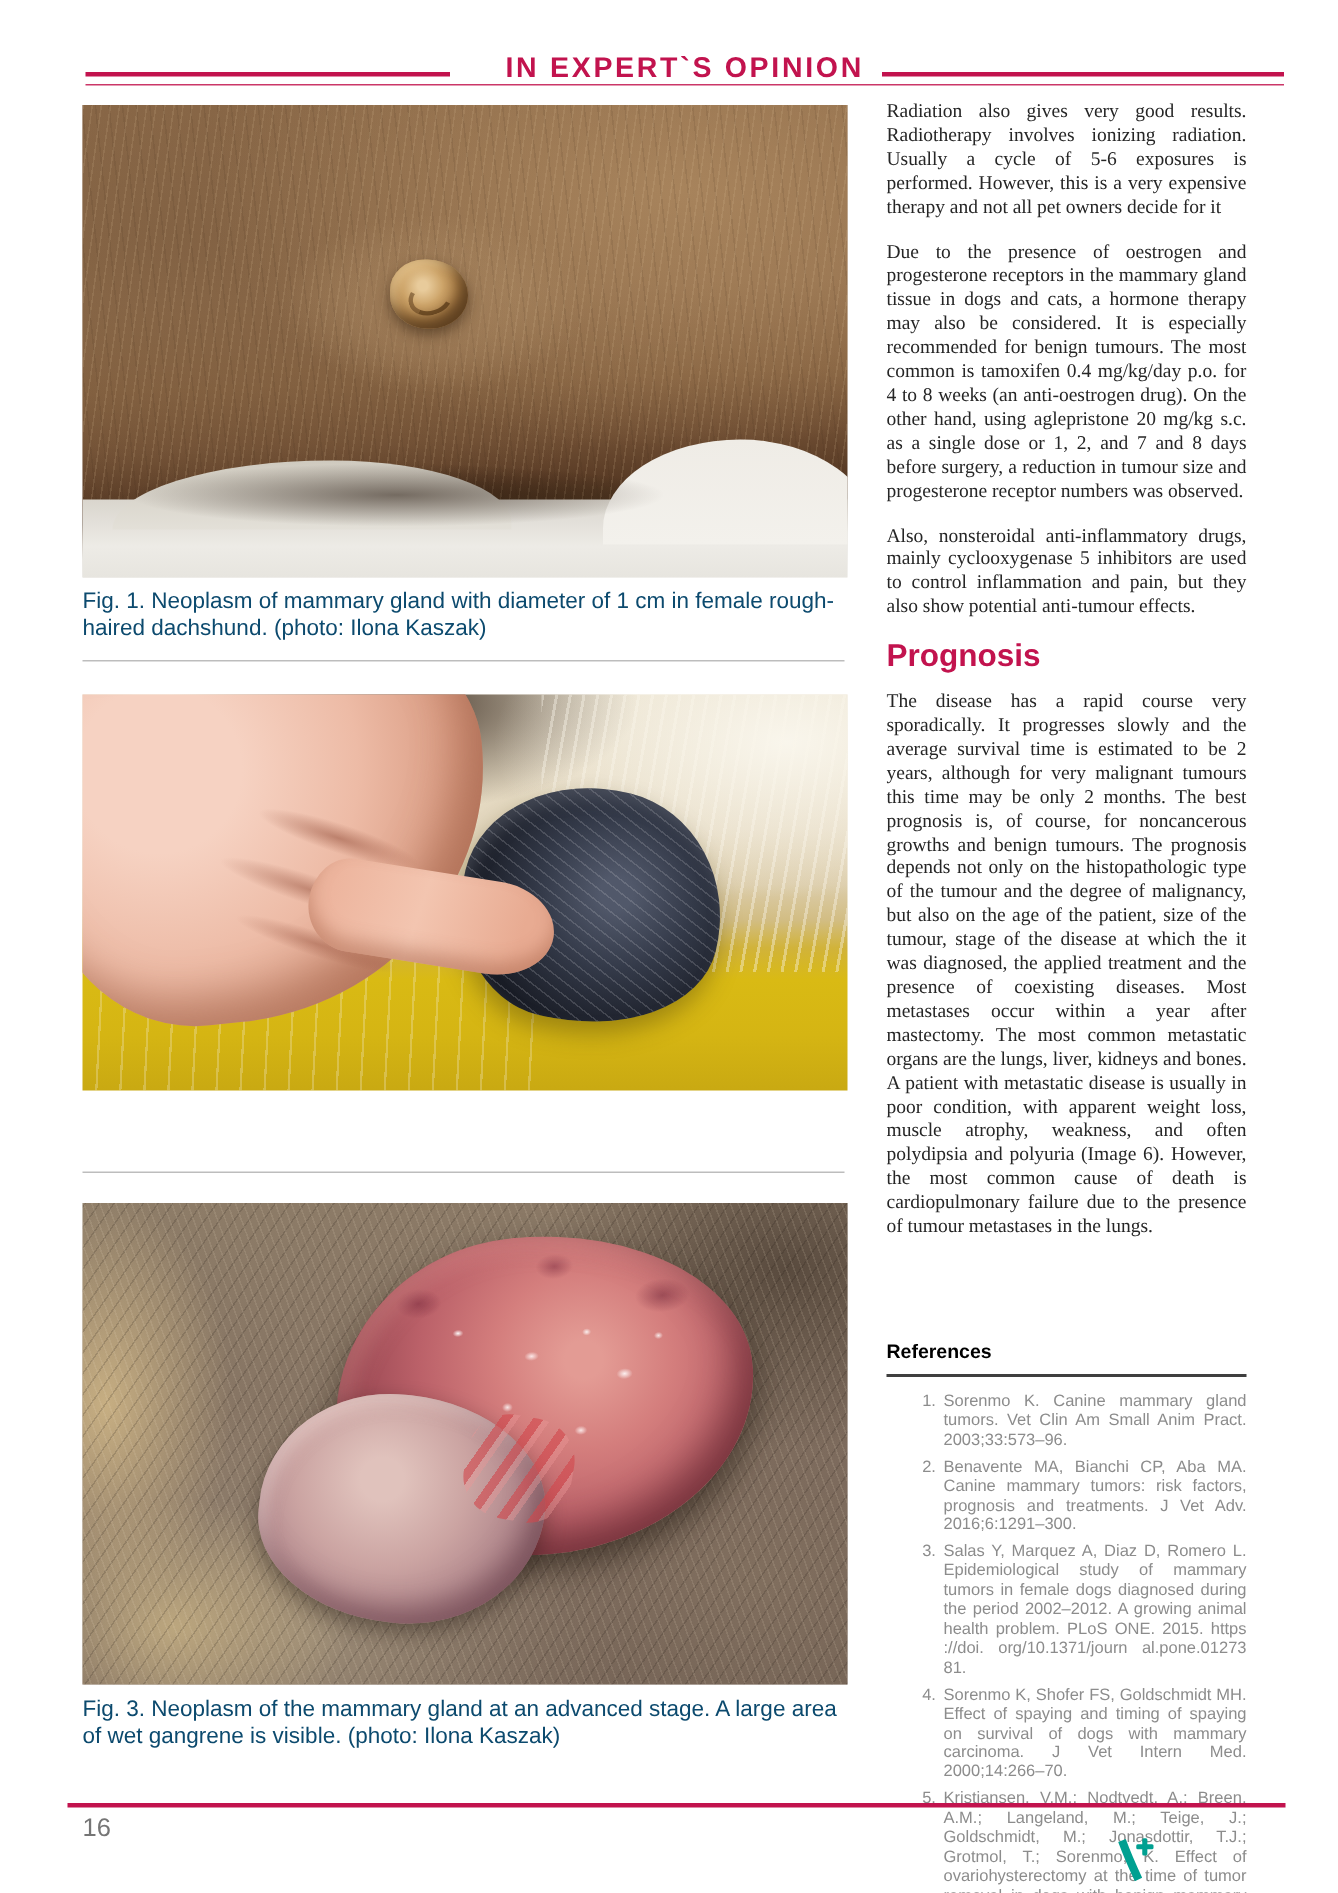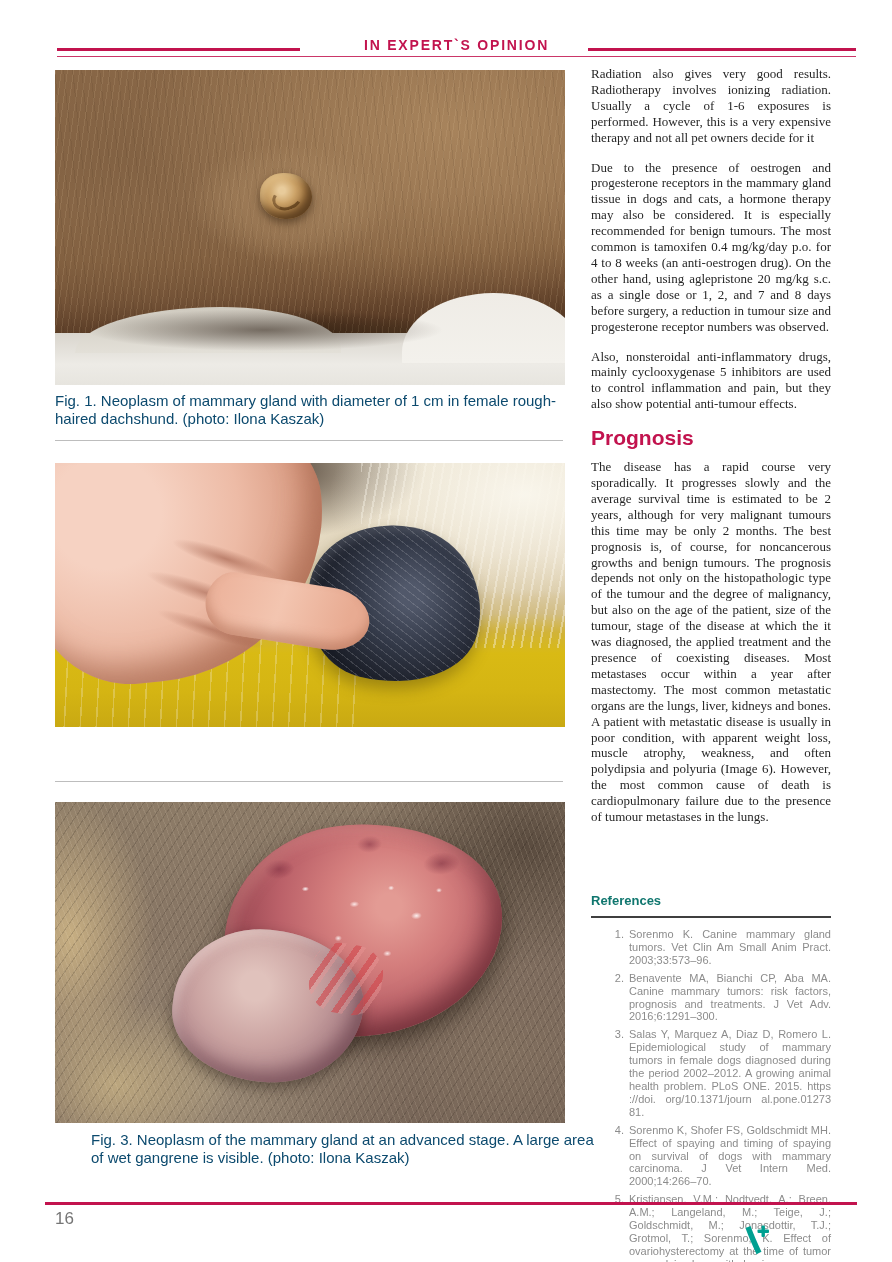--- a/index.html
+++ b/index.html
@@ -1,21 +1,21 @@
 <!DOCTYPE html>
 <html><head>
 <meta charset="utf-8">
 <style>
   html,body{margin:0;padding:0;background:#ffffff;}
   .page{position:relative;width:892px;height:1262px;background:#ffffff;overflow:hidden;
         font-family:"Liberation Sans",sans-serif;}
 
   
   .header-title{position:absolute;left:57px;top:36px;width:799px;margin:0;text-align:center;
-    font-size:14px;font-weight:700;letter-spacing:1.8px;color:#C2134E;line-height:19px;}
+    font-size:19px;font-weight:700;letter-spacing:1.8px;color:#C2134E;line-height:19px;}
   .rule-seg{position:absolute;top:48px;height:2.6px;background:#C2134E;}
   .rule-seg.left{left:57px;width:243px;}
   .rule-seg.right{left:588px;width:268px;}
   .rule-thin{position:absolute;left:57px;top:55.5px;width:799px;height:1.2px;background:#C2134E;opacity:.85;}
 
   
   .photo{position:absolute;left:55px;width:510px;margin:0;overflow:hidden;}
   .caption{position:absolute;left:55px;width:510px;font-size:15px;line-height:17.5px;color:#0c4a6e;}
   .divider{position:absolute;left:55px;width:508px;height:1px;background:#BDBDBD;}
 
@@ -100,32 +100,32 @@
     radial-gradient(6px 4px at 15% 20%, rgba(255,255,255,.95), rgba(0,0,0,0) 60%),
     radial-gradient(8px 5px at 40% 35%, rgba(255,240,240,.9), rgba(0,0,0,0) 60%),
     radial-gradient(5px 4px at 60% 25%, rgba(255,255,255,.85), rgba(0,0,0,0) 60%),
     radial-gradient(9px 6px at 72% 48%, rgba(255,250,250,.9), rgba(0,0,0,0) 60%),
     radial-gradient(6px 5px at 30% 60%, rgba(255,255,255,.8), rgba(0,0,0,0) 60%),
     radial-gradient(7px 5px at 55% 75%, rgba(255,245,245,.85), rgba(0,0,0,0) 60%),
     radial-gradient(5px 4px at 85% 30%, rgba(255,255,255,.8), rgba(0,0,0,0) 60%);}
 
   .cap1{top:392px;} .d1{top:440px;}
   .cap2{top:734px;} .d2{top:781px;}
-  .cap3{top:1131px;margin-left:36px;}
+  .cap3{top:1131px;}
 
   
   .right-col{position:absolute;left:591px;top:66px;width:240px;max-height:826px;overflow:hidden;
     font-family:"Liberation Serif",serif;font-size:13px;line-height:15.9px;color:#262626;text-align:justify;}
   .right-col p{margin:0 0 14px 0;}
   .prognosis-heading{margin:4px 0 9px 0;font-family:Liberation Sans, sans-serif;
     font-size:21px;font-weight:700;color:#C2134E;line-height:24px;text-align:left;}
 
   
   .refs{position:absolute;left:591px;top:893px;width:240px;}
-  .refs-heading{margin:0 0 8px 0;font-size:13px;font-weight:700;color:#0f766e;}
+  .refs-heading{margin:0 0 8px 0;font-size:13px;font-weight:700;color:#000000;}
   .refs-rule{width:240px;height:2px;background:#3F3F3F;margin:0 0 10px 0;}
   .refs ol{margin:0;padding:0 0 0 20px;font-size:11px;line-height:12.9px;color:#8C8C8C;text-align:justify;}
   .refs li{margin:0 0 5px 16px;padding-left:2px;}
   .refs li::marker{color:#8C8C8C;}
 
   
   .footer-rule{position:absolute;left:45px;top:1202px;width:812px;height:2.5px;background:#C2134E;}
   .page-number{position:absolute;left:55px;top:1209px;font-size:17px;color:#757575;}
   .logo{position:absolute;left:741px;top:1224px;width:32px;height:32px;}
 </style>
@@ -161,21 +161,21 @@
   <figure class="photo fig3">
     <div class="f3-tex"></div>
     <div class="f3-mass"></div>
     <div class="f3-lump"></div>
     <div class="f3-streaks"></div>
     <div class="f3-sparkle"></div>
   </figure>
   <div class="caption cap3">Fig. 3. Neoplasm of the mammary gland at an advanced stage. A large area of wet gangrene is visible.  (photo: Ilona Kaszak)</div>
 
   <section class="right-col">
-    <p>Radiation also gives very good results. Radiotherapy involves ionizing radiation. Usually a cycle of 1-6 exposures is performed. However, this is a very expensive therapy and not all pet owners decide for it</p>
+    <p>Radiation also gives very good results. Radiotherapy involves ionizing radiation. Usually a cycle of 5-6 exposures is performed. However, this is a very expensive therapy and not all pet owners decide for it</p>
     <p>Due to the presence of oestrogen and progesterone receptors in the mammary gland tissue in dogs and cats, a hormone therapy may also be considered. It is especially recommended for benign tumours. The most common is tamoxifen 0.4 mg/kg/day p.o. for 4 to 8 weeks (an anti-oestrogen drug). On the other hand, using aglepristone 20 mg/kg s.c. as a single dose or 1, 2, and 7 and 8 days before surgery, a reduction in tumour size and progesterone receptor numbers was observed.</p>
     <p>Also, nonsteroidal anti-inflammatory drugs, mainly cyclooxygenase 5 inhibitors are used to control inflammation and pain, but they also show potential anti-tumour effects.</p>
     <h2 class="prognosis-heading">Prognosis</h2>
     <p>The disease has a rapid course very sporadically. It progresses slowly and the average survival time is estimated to be 2 years, although for very malignant tumours this time may be only 2 months. The best prognosis is, of course, for noncancerous growths and benign tumours. The prognosis depends not only on the histopathologic type of the tumour and the degree of malignancy, but also on the age of the patient, size of the tumour, stage of the disease at which the it was diagnosed, the applied treatment and the presence of coexisting diseases. Most metastases occur within a year after mastectomy. The most common metastatic organs are the lungs, liver, kidneys and bones. A patient with metastatic disease is usually in poor condition, with apparent weight loss, muscle atrophy, weakness, and often polydipsia and polyuria (Image 6). However, the most common cause of death is cardiopulmonary failure due to the presence of tumour metastases in the lungs.</p>
   </section>
 
   <section class="refs">
     <h3 class="refs-heading">References</h3>
     <div class="refs-rule"></div>
     <ol>

